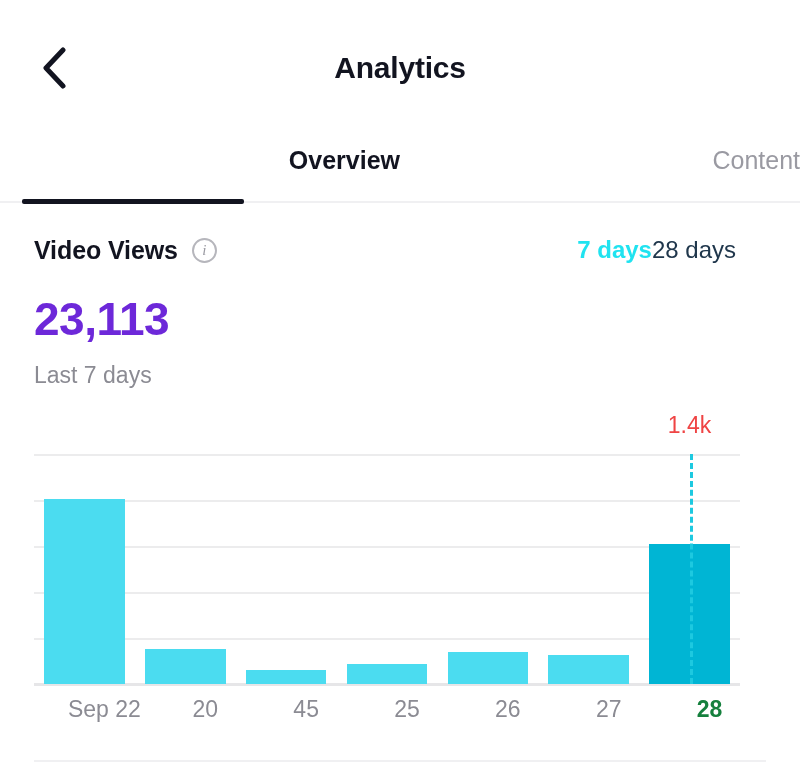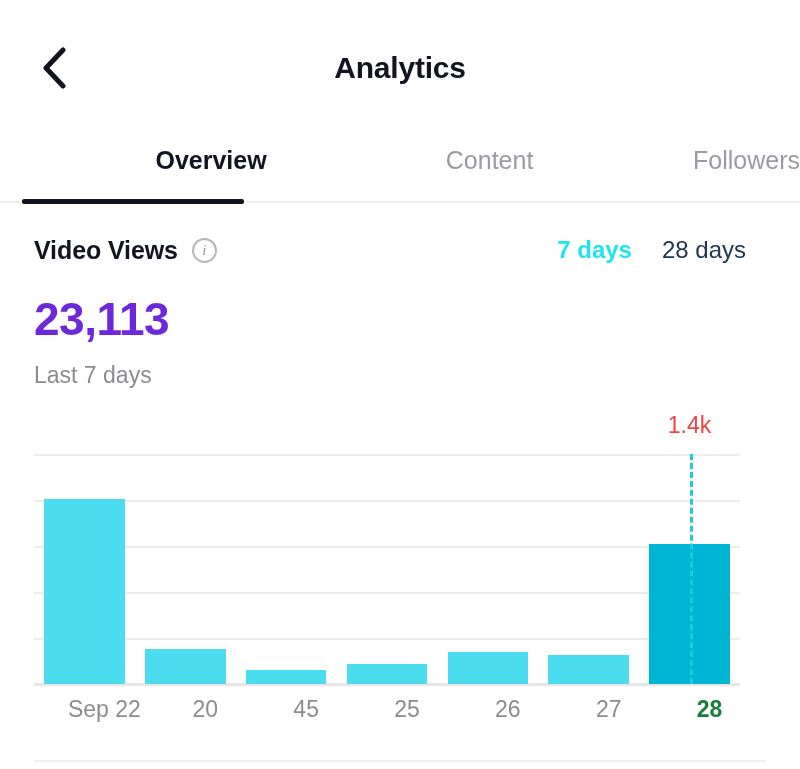--- a/index.html
+++ b/index.html
@@ -78,21 +78,21 @@
     position: absolute;
     left: 0;
     right: 0;
     bottom: 1px;
     height: 2px;
     background: #f0f0f2;
   }
 
   
   .card {
-    padding: 28px 34px 0 34px;
+    padding: 28px 44px 0 34px;
   }
   .card-head {
     display: flex;
     align-items: center;
     justify-content: space-between;
     height: 36px;
   }
   .card-title-wrap {
     display: flex;
     align-items: center;
@@ -116,21 +116,20 @@
     display: flex;
     align-items: center;
     justify-content: center;
     cursor: pointer;
     box-sizing: border-box;
     line-height: 1;
   }
   .range-toggle {
     display: flex;
     align-items: center;
-    gap: 30px;
     padding-right: 20px;
   }
   .range-opt {
     font-size: 24px;
     color: #20374c;
     cursor: pointer;
   }
   .range-opt.selected {
     color: #20e3f0;
     font-weight: bold;
@@ -252,23 +251,20 @@
   </div>
   <div class="nav-title">Analytics</div>
 </div>
 
 <div class="tabs">
   <div class="tab active">
     <span>Overview</span>
   </div>
   <div class="tab">
     <span>Content</span>
-  </div>
-  <div class="tab">
-    <span>Followers</span>
   </div>
   <div class="tabs-divider"></div>
   <div class="tab-underline"></div>
 </div>
 
 <div class="card">
   <div class="card-head">
     <div class="card-title-wrap">
       <span class="card-title">Video Views</span>
       <span class="info-icon">i</span>

